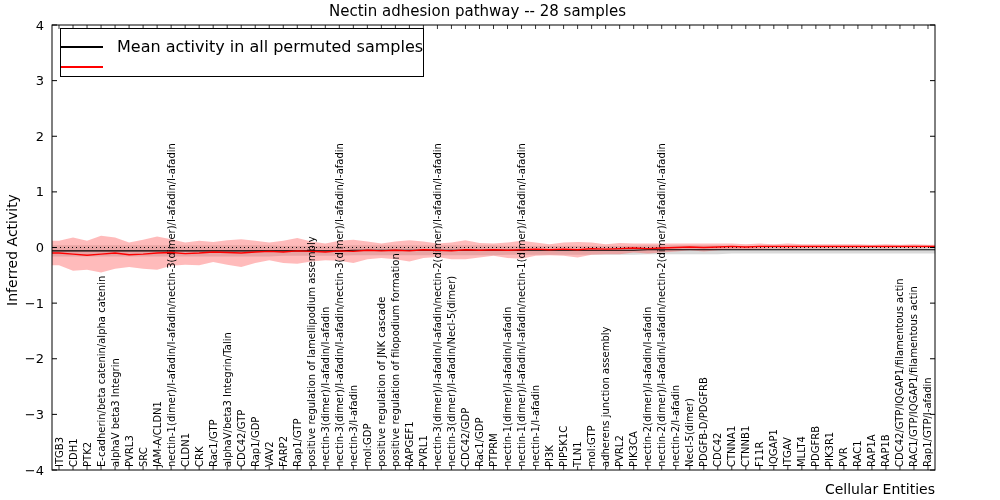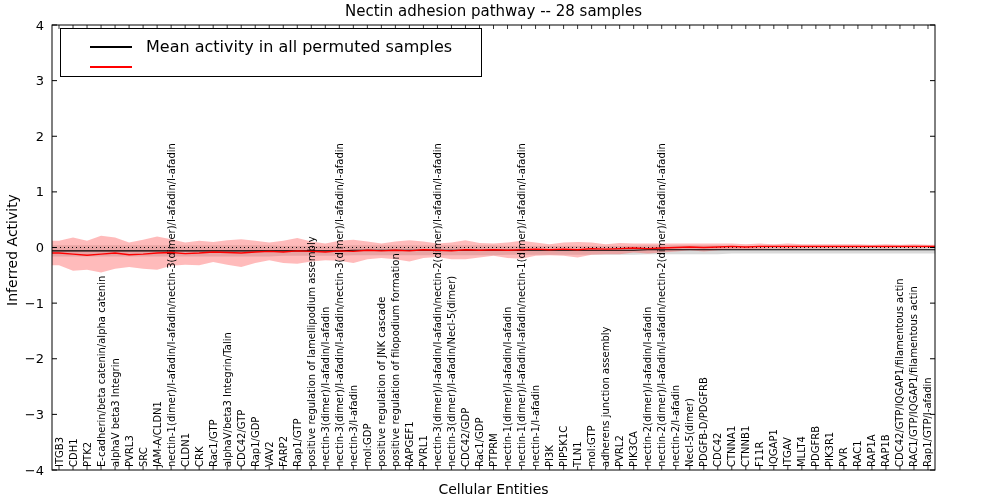--- a/index.html
+++ b/index.html
@@ -1,24 +1,24 @@
 <!DOCTYPE html>
 <html><head>
 <meta charset="utf-8">
 <style>
   html,body{margin:0;padding:0;background:#fff;}
   .fig{position:relative;width:1000px;height:500px;background:#fff;overflow:hidden;
        font-family:"DejaVu Sans","Liberation Sans",sans-serif;color:#000;}
   .fig svg{position:absolute;left:0;top:0;}
-  .title{position:absolute;left:52px;top:2px;width:883px;text-align:center;font-size:15px;}
+  .title{position:absolute;left:36px;top:2px;width:883px;text-align:center;font-size:15px;}
   .ylab{position:absolute;left:4px;top:50%;transform:translateY(-50%) rotate(180deg);
         writing-mode:vertical-rl;font-size:14px;}
-  .xlab{position:absolute;left:52px;top:481px;width:883px;text-align:center;font-size:14px;}
+  .xlab{position:absolute;left:52px;top:481px;width:883px;text-align:right;font-size:14px;}
   .legend{position:absolute;left:60px;top:28px;background:#fff;border:1px solid #000;
-          padding:8px 29px;display:flex;flex-direction:column;gap:10px;z-index:5;}
+          padding:8px 0;display:flex;flex-direction:column;gap:10px;z-index:5;}
   .lrow{display:flex;align-items:center;gap:14px;font-size:16px;white-space:nowrap;}
   .lswatch{display:inline-block;width:42px;height:2px;background:#000;flex:0 0 auto;}
 </style>
 </head>
 <body>
 
 <div class="fig">
   <div class="title">Nectin adhesion pathway -- 28 samples</div>
   <div class="ylab">Inferred Activity</div>
   <svg id="chart-svg" width="1000" height="500">

